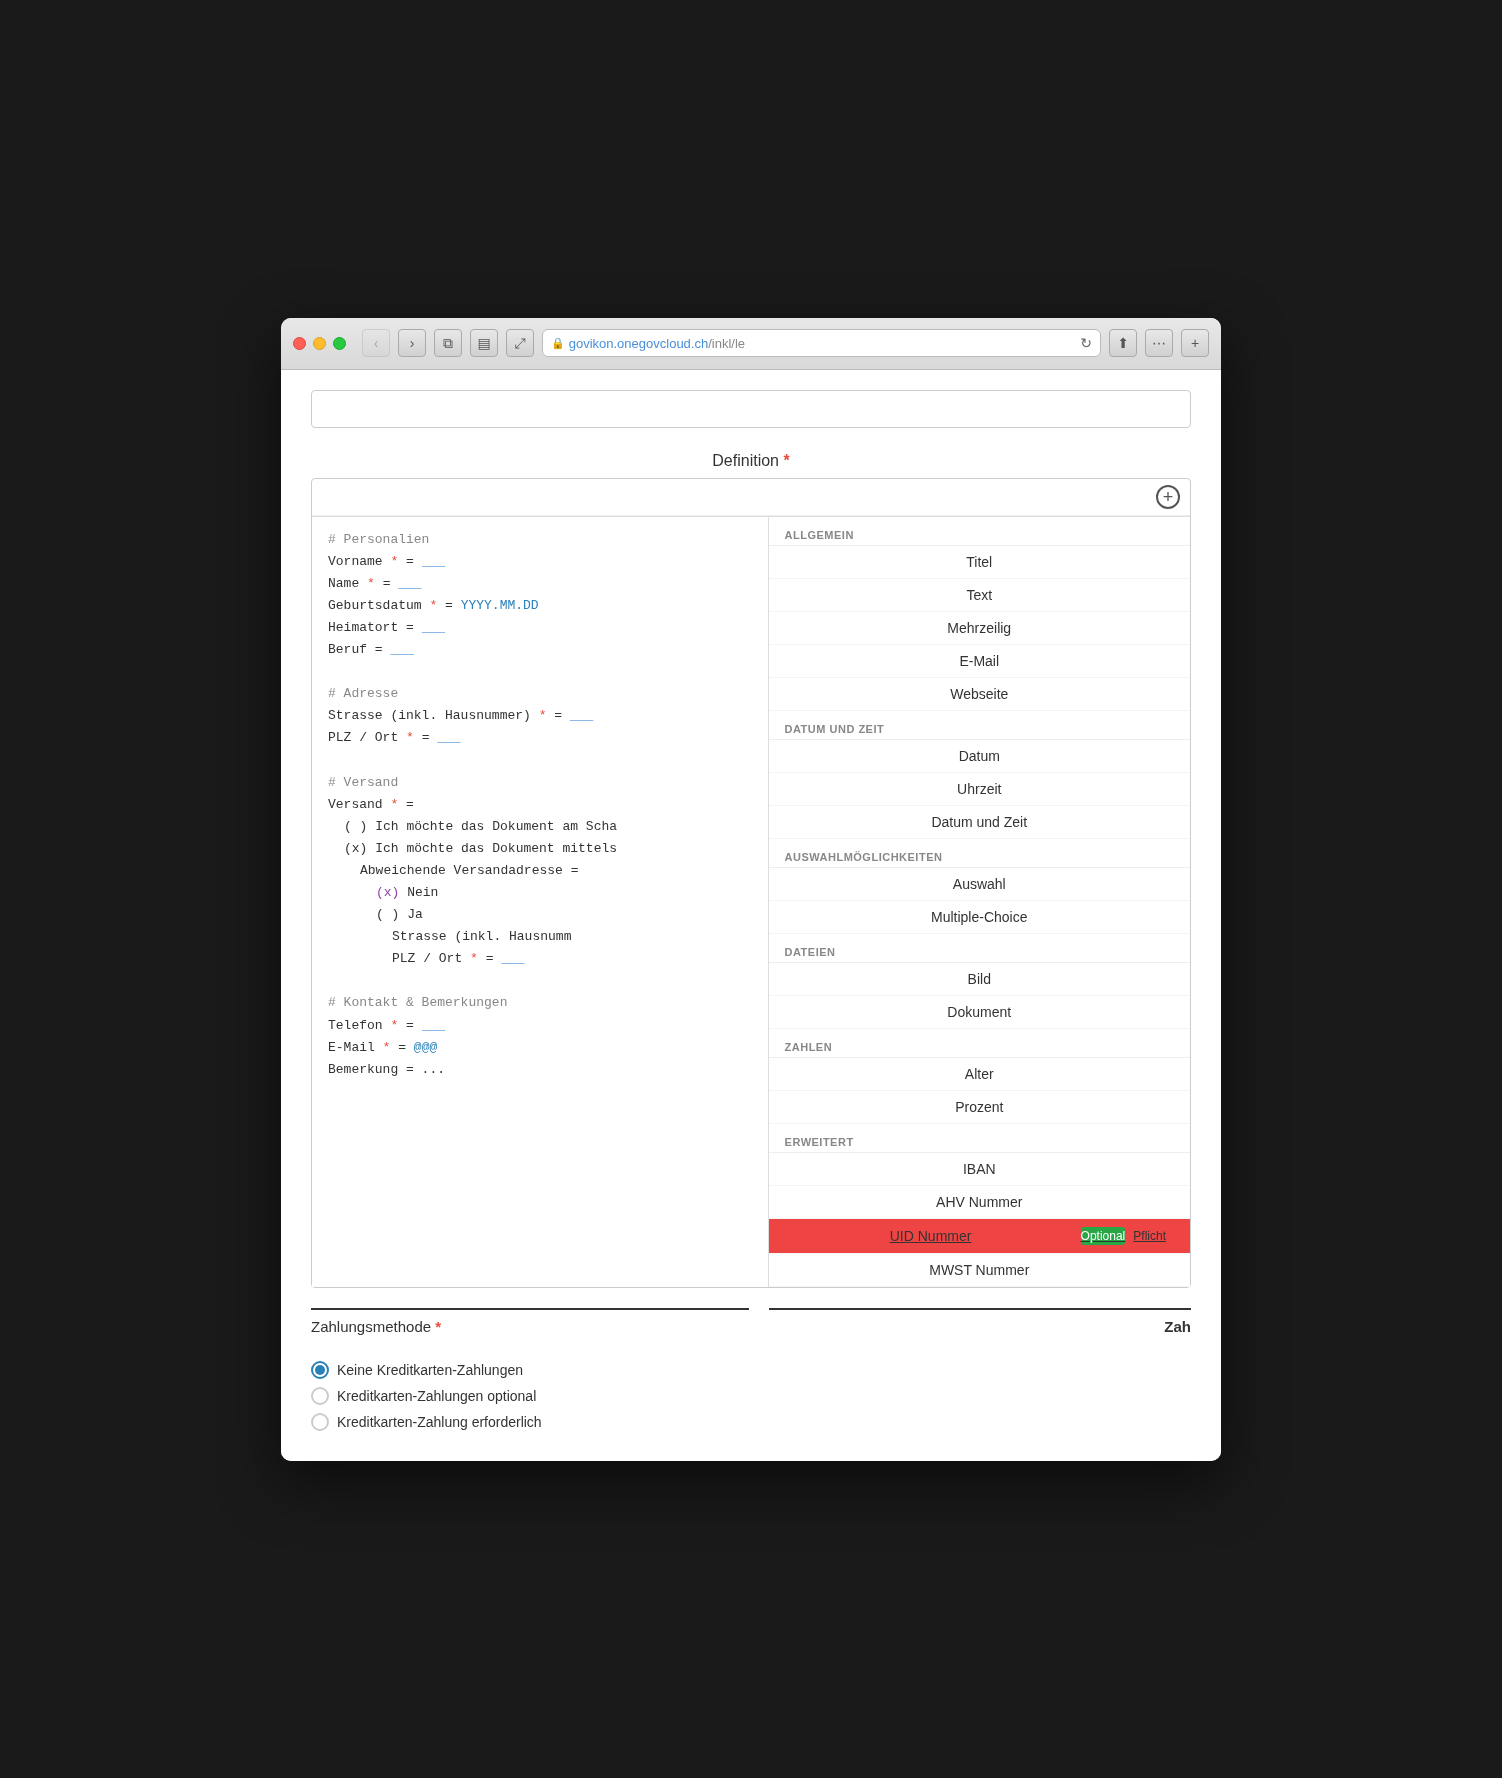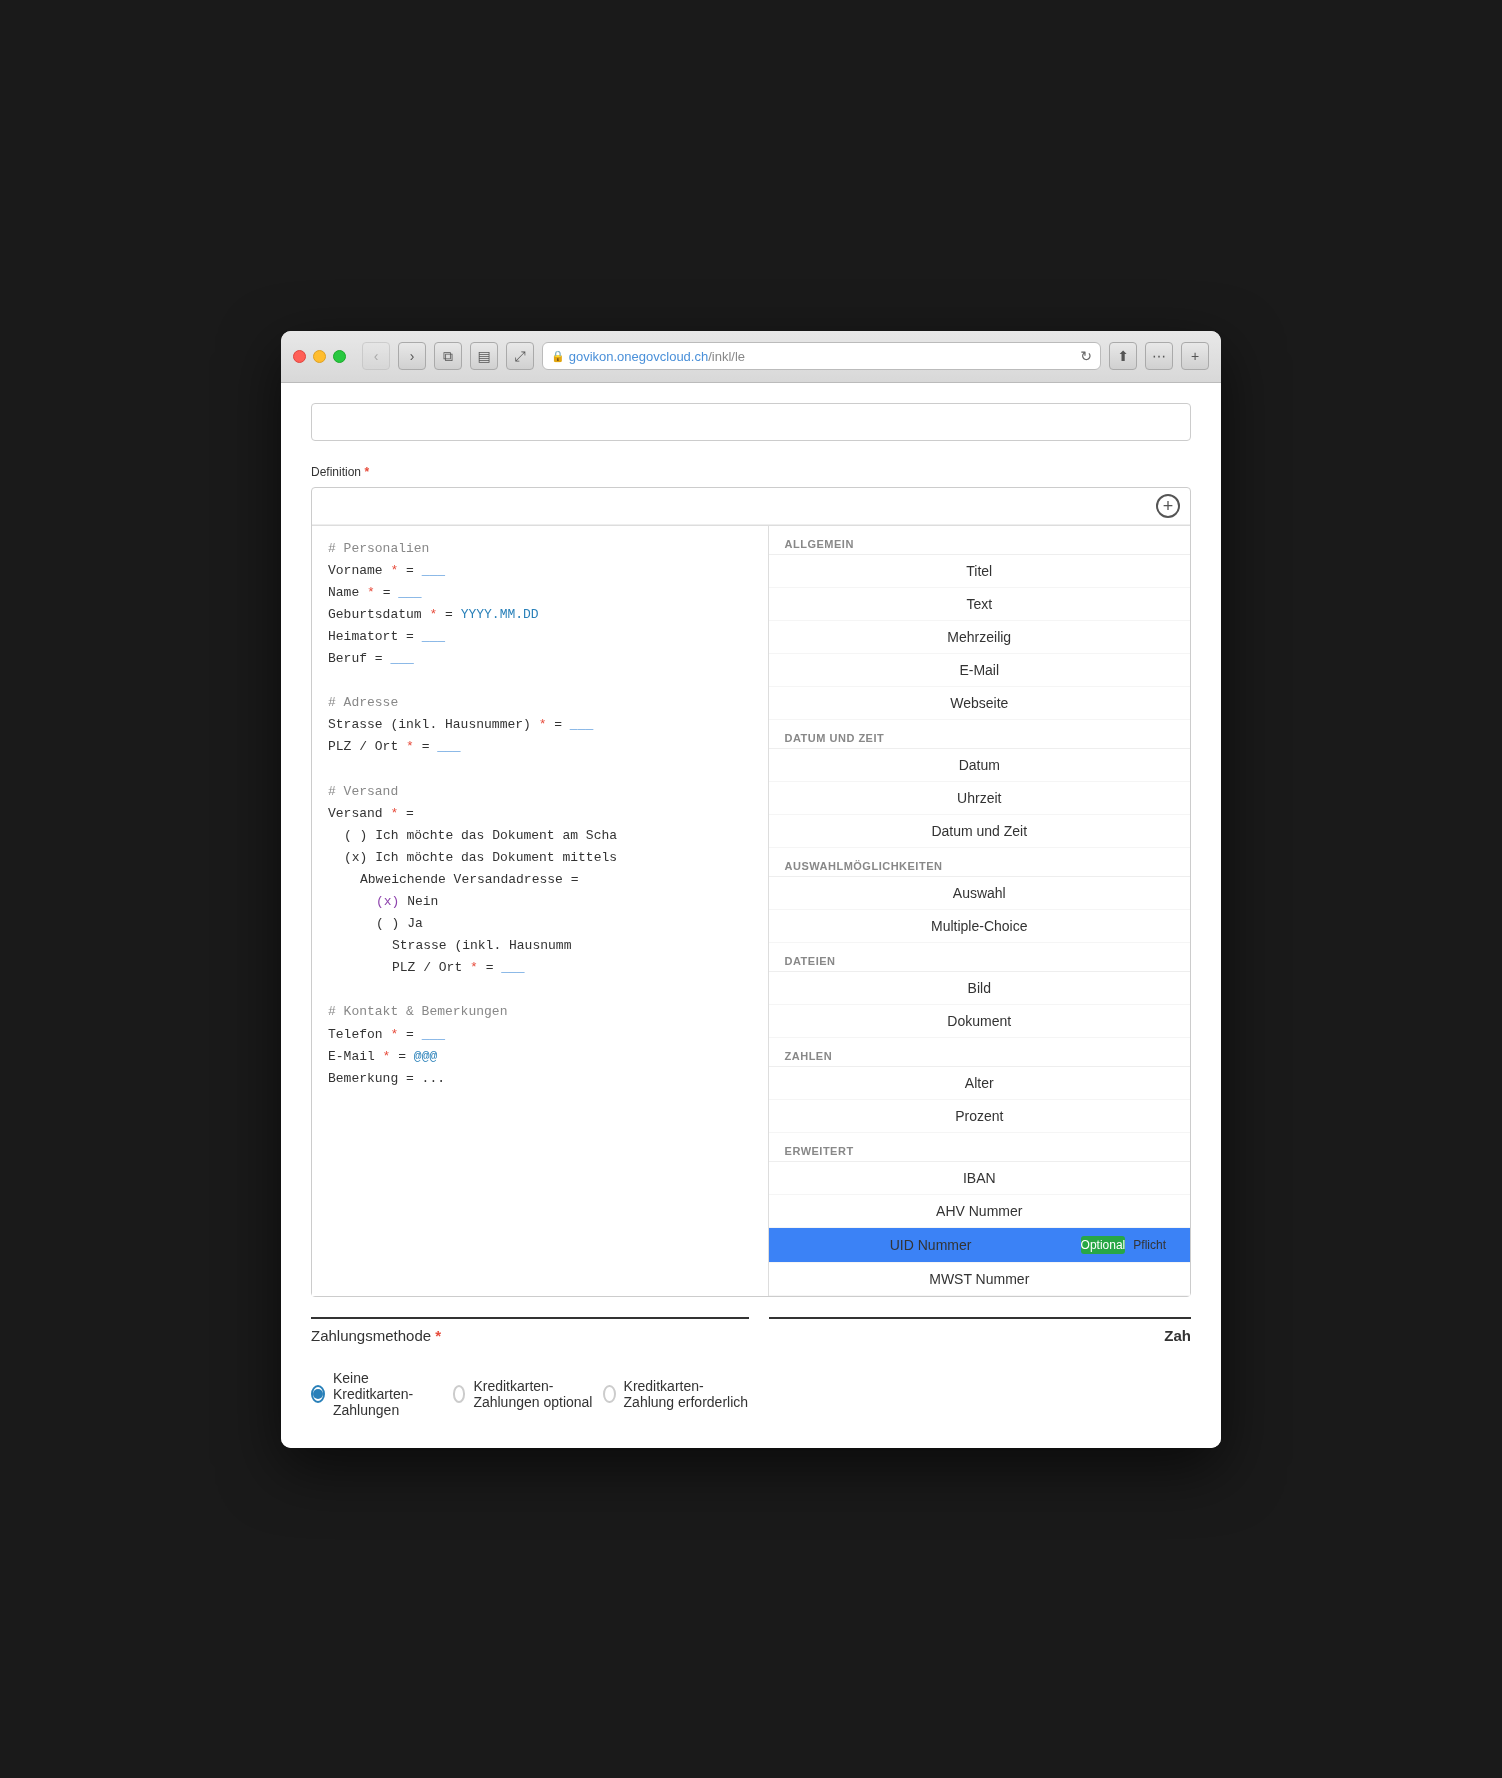--- a/index.html
+++ b/index.html
@@ -86,24 +86,25 @@
       min-height: 700px;
     }
     .top-input-bar {
       border: 1px solid #ccc;
       border-radius: 4px;
       height: 38px;
       margin-bottom: 24px;
       background: white;
     }
     .field-label {
-      font-size: 12px;
+      font-size: 16px;
       color: #333;
       margin-bottom: 8px;
       font-weight: 400;
+      text-align: center;
     }
     .field-label .required { color: #e74c3c; font-weight: bold; }
     .definition-area {
       border: 1px solid #ccc;
       border-radius: 4px;
       margin-bottom: 4px;
       position: relative;
     }
     .definition-header {
       display: flex;
@@ -161,21 +162,21 @@
     .menu-item {
       padding: 8px 16px;
       color: #333;
       cursor: pointer;
       border-bottom: 1px solid #f5f5f5;
       display: flex;
       align-items: center;
       justify-content: space-between;
       text-align: center;
     }
-    .menu-item.highlighted { background: #3b82f6; }
+    .menu-item.highlighted { background: #ef4444; text-decoration: underline; }
     .menu-item-label { flex: 1; }
     .badge-optional {
       background: #28a745;
       color: white;
       font-size: 12px;
       padding: 2px 0;
       border-radius: 3px;
       margin-left: 4px;
     }
     .badge-pflicht {
@@ -197,21 +198,21 @@
       font-weight: 500;
       margin-bottom: 8px;
       padding-right: 0;
     }
     .zahlung-label {
       font-size: 15px;
       color: #333;
       margin-bottom: 26px;
     }
     .zahlung-label .required { color: #e74c3c; font-weight: bold; }
-    .radio-group { display: flex; flex-direction: row; gap: 8px; }
+    .radio-group { display: flex; flex-direction: column; gap: 8px; }
     .radio-item {
       display: flex;
       align-items: center;
       gap: 8px;
       font-size: 14px;
       color: #333;
       cursor: pointer;
     }
     .radio-circle {
       width: 18px; height: 18px;

